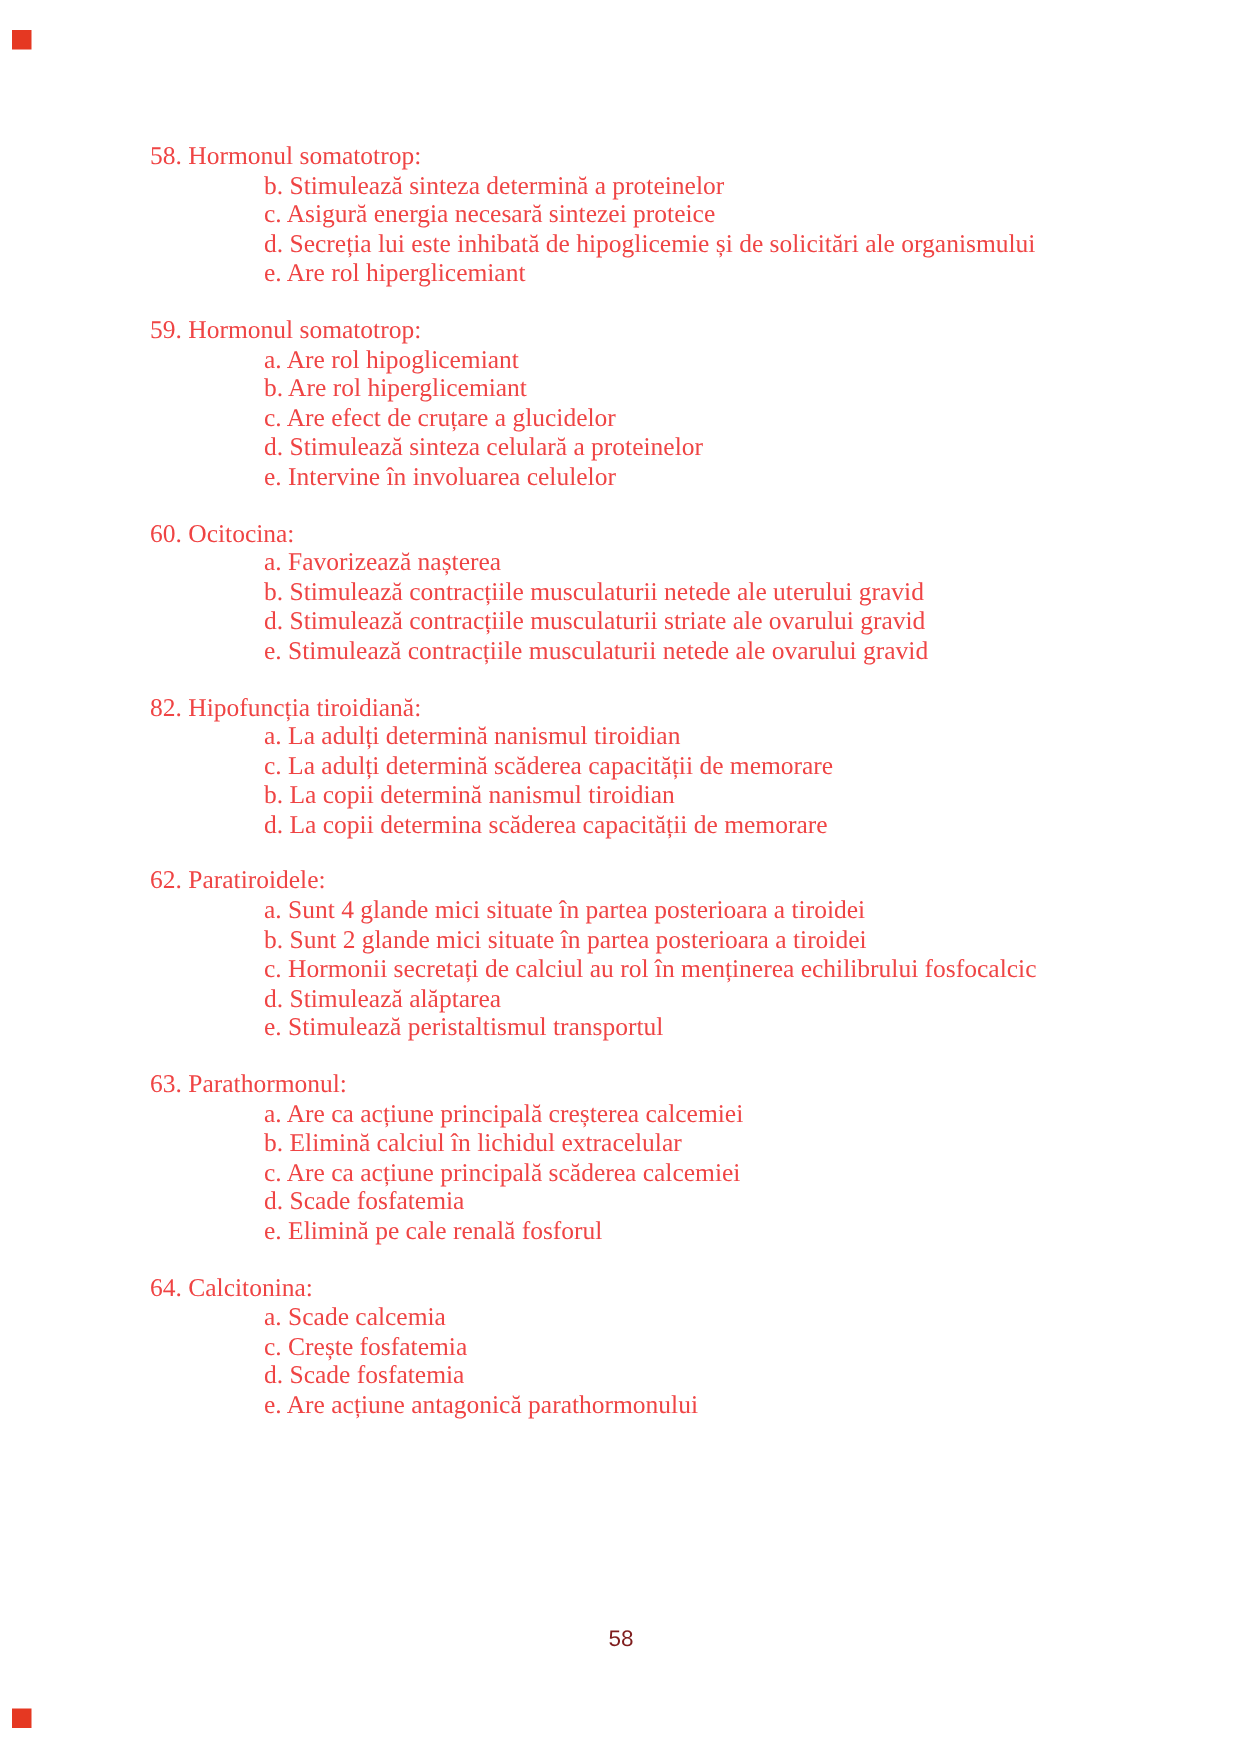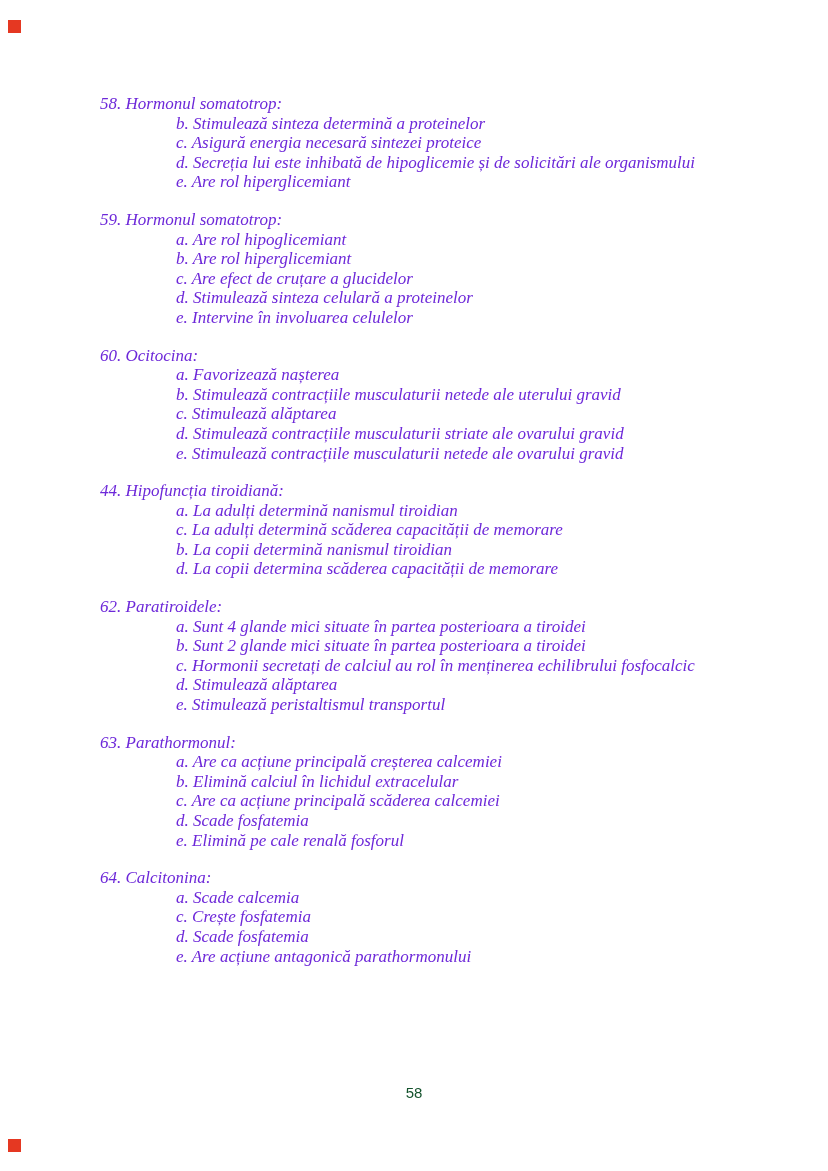--- a/index.html
+++ b/index.html
@@ -51,31 +51,31 @@
     white-space: nowrap;
   }
   .page-number {
     position: absolute;
     top: 1084px;
     left: 0;
     width: 100%;
     text-align: center;
     font-family: "Liberation Sans", sans-serif;
     font-size: 15px;
-    color: #14532d;
+    color: #7f1d1d;
   }
 </style>
 </head>
 <body>
 
 <div class="page">
   <div class="corner-marker top" style="background: rgb(229, 56, 34);"></div>
   <div class="corner-marker bottom" style="background: rgb(229, 56, 34);"></div>
 
-  <main class="content" id="questions-list" style="color: #6d28d9; font-style: italic;">
+  <main class="content" id="questions-list" style="color: #ef4444;">
       <section class="question">
         <div class="q-title"><span>58.</span> <span>Hormonul somatotrop:</span></div>
         <div class="options">
           <div class="option">b. Stimulează sinteza determină a proteinelor</div>
           <div class="option">c. Asigură energia necesară sintezei proteice</div>
           <div class="option">d. Secreția lui este inhibată de hipoglicemie și de solicitări ale organismului</div>
           <div class="option">e. Are rol hiperglicemiant</div>
         </div>
       </section>
       <section class="question">
@@ -86,27 +86,26 @@
           <div class="option">c. Are efect de cruțare a glucidelor</div>
           <div class="option">d. Stimulează sinteza celulară a proteinelor</div>
           <div class="option">e. Intervine în involuarea celulelor</div>
         </div>
       </section>
       <section class="question">
         <div class="q-title"><span>60.</span> <span>Ocitocina:</span></div>
         <div class="options">
           <div class="option">a. Favorizează nașterea</div>
           <div class="option">b. Stimulează contracțiile musculaturii netede ale uterului gravid</div>
-          <div class="option">c. Stimulează alăptarea</div>
           <div class="option">d. Stimulează contracțiile musculaturii striate ale ovarului gravid</div>
           <div class="option">e. Stimulează contracțiile musculaturii netede ale ovarului gravid</div>
         </div>
       </section>
       <section class="question">
-        <div class="q-title"><span>44.</span> <span>Hipofuncția tiroidiană:</span></div>
+        <div class="q-title"><span>82.</span> <span>Hipofuncția tiroidiană:</span></div>
         <div class="options">
           <div class="option">a. La adulți determină nanismul tiroidian</div>
           <div class="option">c. La adulți determină scăderea capacității de memorare</div>
           <div class="option">b. La copii determină nanismul tiroidian</div>
           <div class="option">d. La copii determina scăderea capacității de memorare</div>
         </div>
       </section>
       <section class="question">
         <div class="q-title"><span>62.</span> <span>Paratiroidele:</span></div>
         <div class="options">

